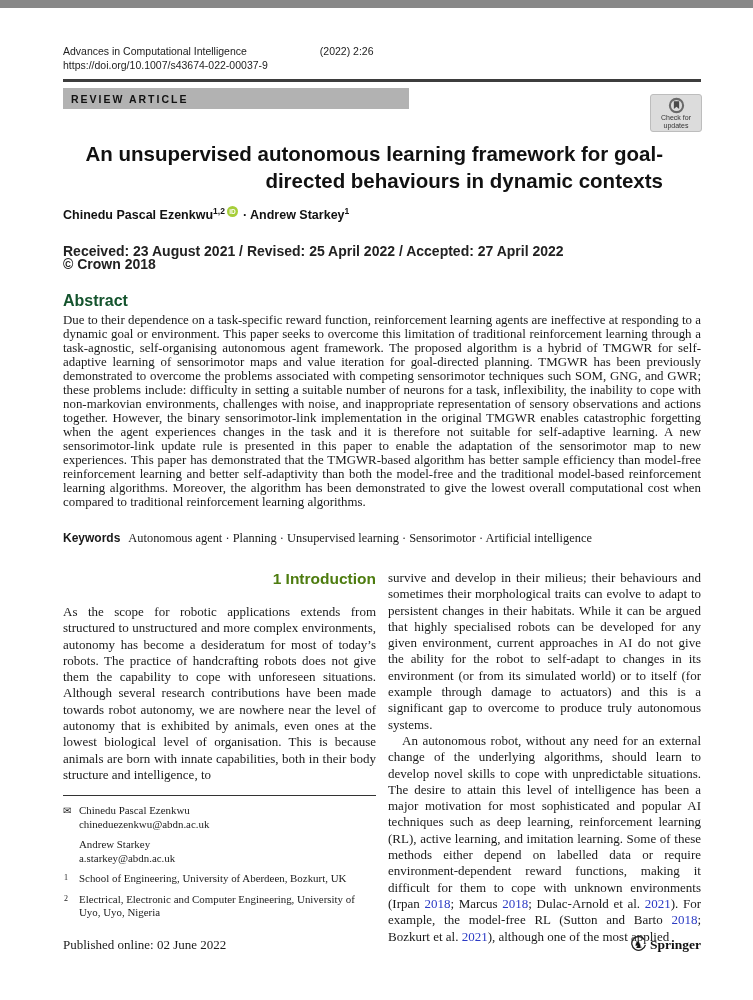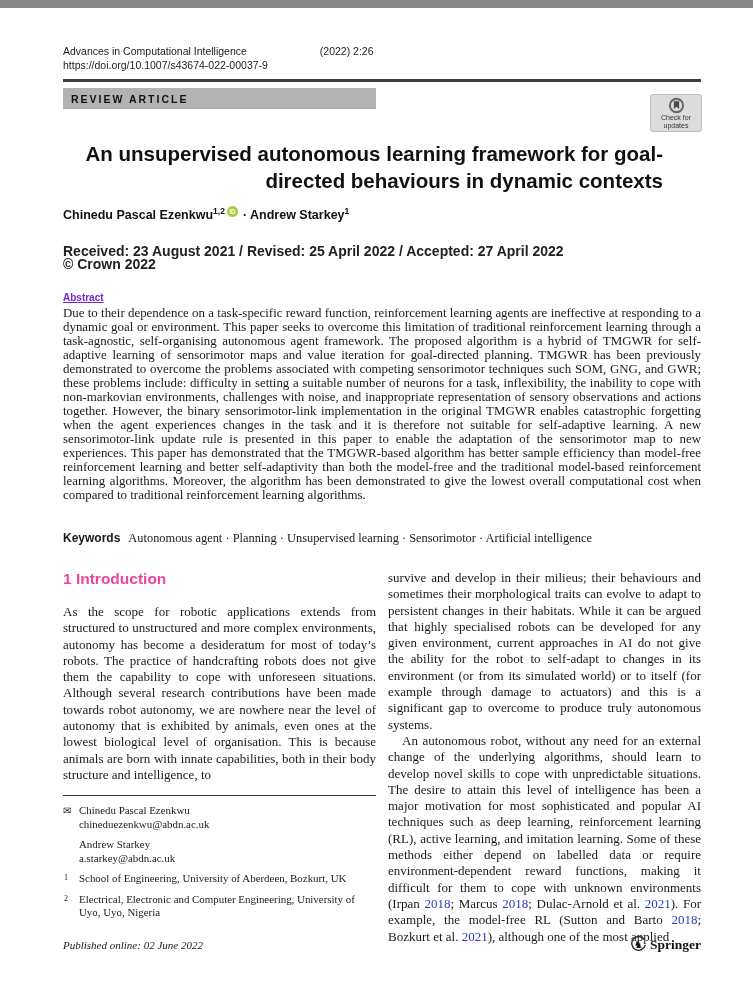--- a/index.html
+++ b/index.html
@@ -7,56 +7,56 @@
   .page {
     position:relative; width:753px; height:1000px; background:#ffffff;
     margin:8px auto; overflow:hidden;
     font-family:"Liberation Serif", serif; color:#1a1a1a;
   }
   .abs { position:absolute; }
   
   .journal-head { left:63px; top:36px; right:52px; font-family:"Liberation Sans",sans-serif; font-size:10.5px; line-height:14px; color:#222; }
   .journal-row span.issue { margin-left:70px; }
   .top-rule { left:63px; right:52px; top:71px; height:3px; background:#3d3d3d; }
-  .review-bar { left:63px; top:80px; width:313px; height:21px; background:#b2b2b2; display:flex; align-items:center; padding-left:8px; }
+  .review-bar { left:63px; top:80px; width:346px; height:21px; background:#b2b2b2; display:flex; align-items:center; padding-left:8px; }
   .review-bar span { font-family:"Liberation Sans",sans-serif; font-weight:bold; font-size:10.5px; letter-spacing:2px; color:#111; }
   .updates-badge { right:51px; top:86px; width:52px; height:38px; background:#dcdcdc; border:1px solid #bdbdbd; border-radius:3px;
     display:flex; flex-direction:column; align-items:center; justify-content:center; cursor:pointer; }
   .updates-badge .txt { font-family:"Liberation Sans",sans-serif; font-size:7px; line-height:8px; color:#333; text-align:center; }
   
   .title { left:63px; top:132px; width:600px; font-family:"Liberation Sans",sans-serif; font-weight:bold; font-size:20.5px; line-height:27px; color:#111;text-align:right; }
   .authors { left:63px; top:198px; font-family:"Liberation Sans",sans-serif; font-weight:bold; font-size:12.5px; color:#111; }
   .authors sup { font-size:8.5px; font-weight:bold; }
   .orcid { display:inline-block; width:11px; height:11px; background:#a6ce39; border-radius:50%; color:#fff;
     font-family:"Liberation Sans",sans-serif; font-size:6.5px; font-weight:bold; text-align:center; line-height:11px;
     vertical-align:super; margin:0 2px; cursor:pointer; }
   .authors .dot { font-weight:bold; margin:0 3px; }
   .dates { left:63px; top:237px; font-family:"Liberation Sans",sans-serif; font-size:14px; line-height:12.5px; color:#222;font-weight:bold; }
   
   .abstract { left:63px; top:284px; right:52px; }
-  .abstract h2 { font-family:"Liberation Sans",sans-serif; font-size:10px; color:#6d28d9; margin-bottom:3px;text-decoration:underline; }
+  .abstract h2 { font-family:"Liberation Sans",sans-serif; font-size:16px; color:#14532d; margin-bottom:3px; }
   .abstract p { font-size:12.9px; line-height:14px; text-align:justify; }
   .keywords { left:63px; top:523px; right:52px; font-size:12.4px; }
   .keywords b { font-family:"Liberation Sans",sans-serif; font-size:12px; margin-right:8px;text-align:right; }
   
   .columns { left:63px; top:562px; right:52px; display:flex; gap:12px; }
   .col { width:313px; }
-  .col h1 { font-family:"Liberation Sans",sans-serif; font-size:15.5px; color:#ec4899; margin-bottom:16px; }
+  .col h1 { font-family:"Liberation Sans",sans-serif; font-size:15.5px; color:#4d7c0f; margin-bottom:16px;text-align:right; }
   .col p { font-size:13px; line-height:16.3px; text-align:justify; }
   .col p.indent { text-indent:14px; }
   .cite { color:var(--link,#2b3ac4); }
   
   .footnote-sep { border:none; border-top:1.2px solid #333; margin:12px 0 8px 0; }
   .fnote { position:relative; padding-left:16px; font-size:10.9px; line-height:13.5px; margin-bottom:7px; }
   .fnote .mark { position:absolute; left:0; top:0; font-size:10px; }
   .fnote .sup { position:absolute; left:1px; top:-1px; font-size:8px; }
   .fnote .email { cursor:pointer; }
   
   .footer { left:63px; right:52px; top:928px; display:flex; justify-content:space-between; align-items:center; }
-  .published { font-size:11px;font-style:italic; }
+  .published { font-size:13px; }
   .springer { display:flex; align-items:center; gap:3px; }
   .springer .word { font-family:"Liberation Serif",serif; font-weight:600; font-size:13.5px; color:#111; }
 </style>
 </head>
 <body>
 
 <div class="page">
 
   <div class="abs journal-head">
     <div class="journal-row">
@@ -84,21 +84,21 @@
   </div>
 
   <div class="abs title">An unsupervised autonomous learning framework for goal-directed behaviours in dynamic contexts</div>
 
   <div class="abs authors">
     <span>Chinedu Pascal Ezenkwu</span><sup>1,2</sup><span class="orcid">iD</span><span class="dot">·</span><span>Andrew Starkey</span><sup>1</sup>
   </div>
 
   <div class="abs dates">
     <div>Received: 23 August 2021 / Revised: 25 April 2022 / Accepted: 27 April 2022</div>
-    <div>© Crown 2022</div>
+    <div>© Crown 2018</div>
   </div>
 
   <div class="abs abstract">
     <h2>Abstract</h2>
     <p>Due to their dependence on a task-specific reward function, reinforcement learning agents are ineffective at responding to a dynamic goal or environment. This paper seeks to overcome this limitation of traditional reinforcement learning through a task-agnostic, self-organising autonomous agent framework. The proposed algorithm is a hybrid of TMGWR for self-adaptive learning of sensorimotor maps and value iteration for goal-directed planning. TMGWR has been previously demonstrated to overcome the problems associated with competing sensorimotor techniques such SOM, GNG, and GWR; these problems include: difficulty in setting a suitable number of neurons for a task, inflexibility, the inability to cope with non-markovian environments, challenges with noise, and inappropriate representation of sensory observations and actions together. However, the binary sensorimotor-link implementation in the original TMGWR enables catastrophic forgetting when the agent experiences changes in the task and it is therefore not suitable for self-adaptive learning. A new sensorimotor-link update rule is presented in this paper to enable the adaptation of the sensorimotor map to new experiences. This paper has demonstrated that the TMGWR-based algorithm has better sample efficiency than model-free reinforcement learning and better self-adaptivity than both the model-free and the traditional model-based reinforcement learning algorithms. Moreover, the algorithm has been demonstrated to give the lowest overall computational cost when compared to traditional reinforcement learning algorithms.</p>
   </div>
 
   <div class="abs keywords">
     <b>Keywords</b><span>Autonomous agent · Planning · Unsupervised learning · Sensorimotor · Artificial intelligence</span>
   </div>

